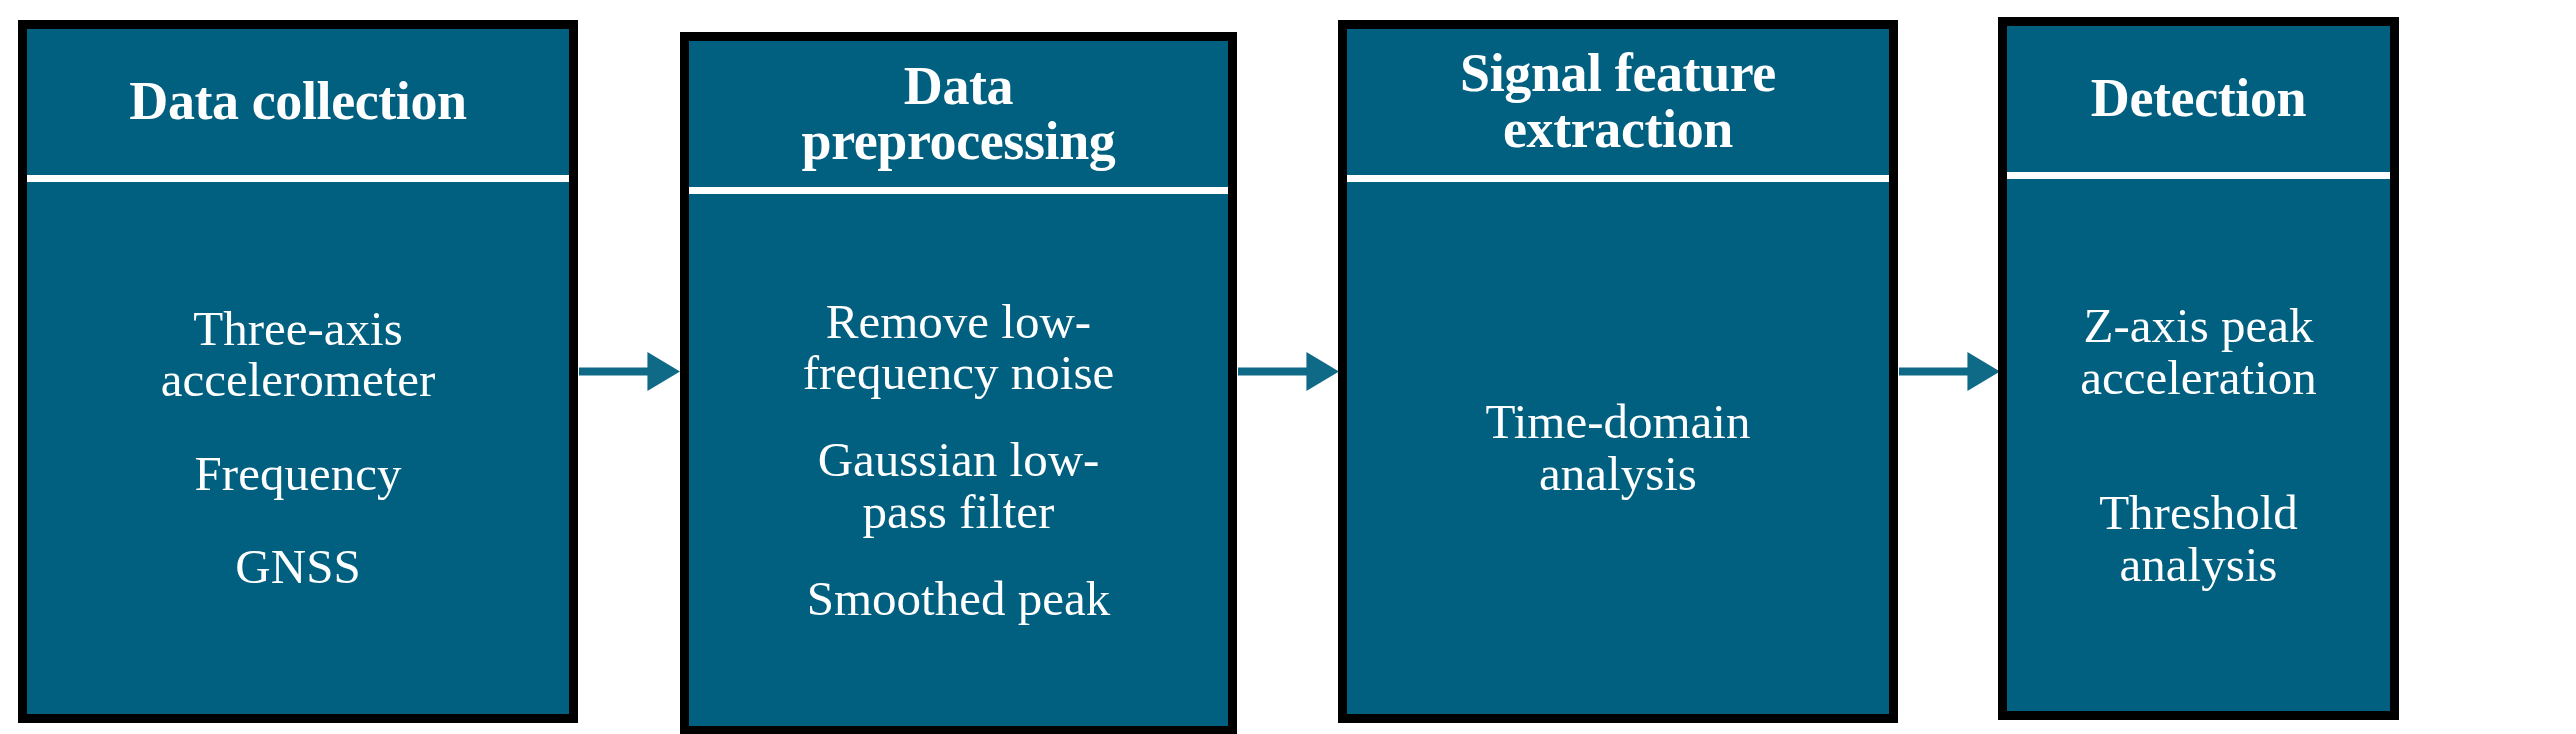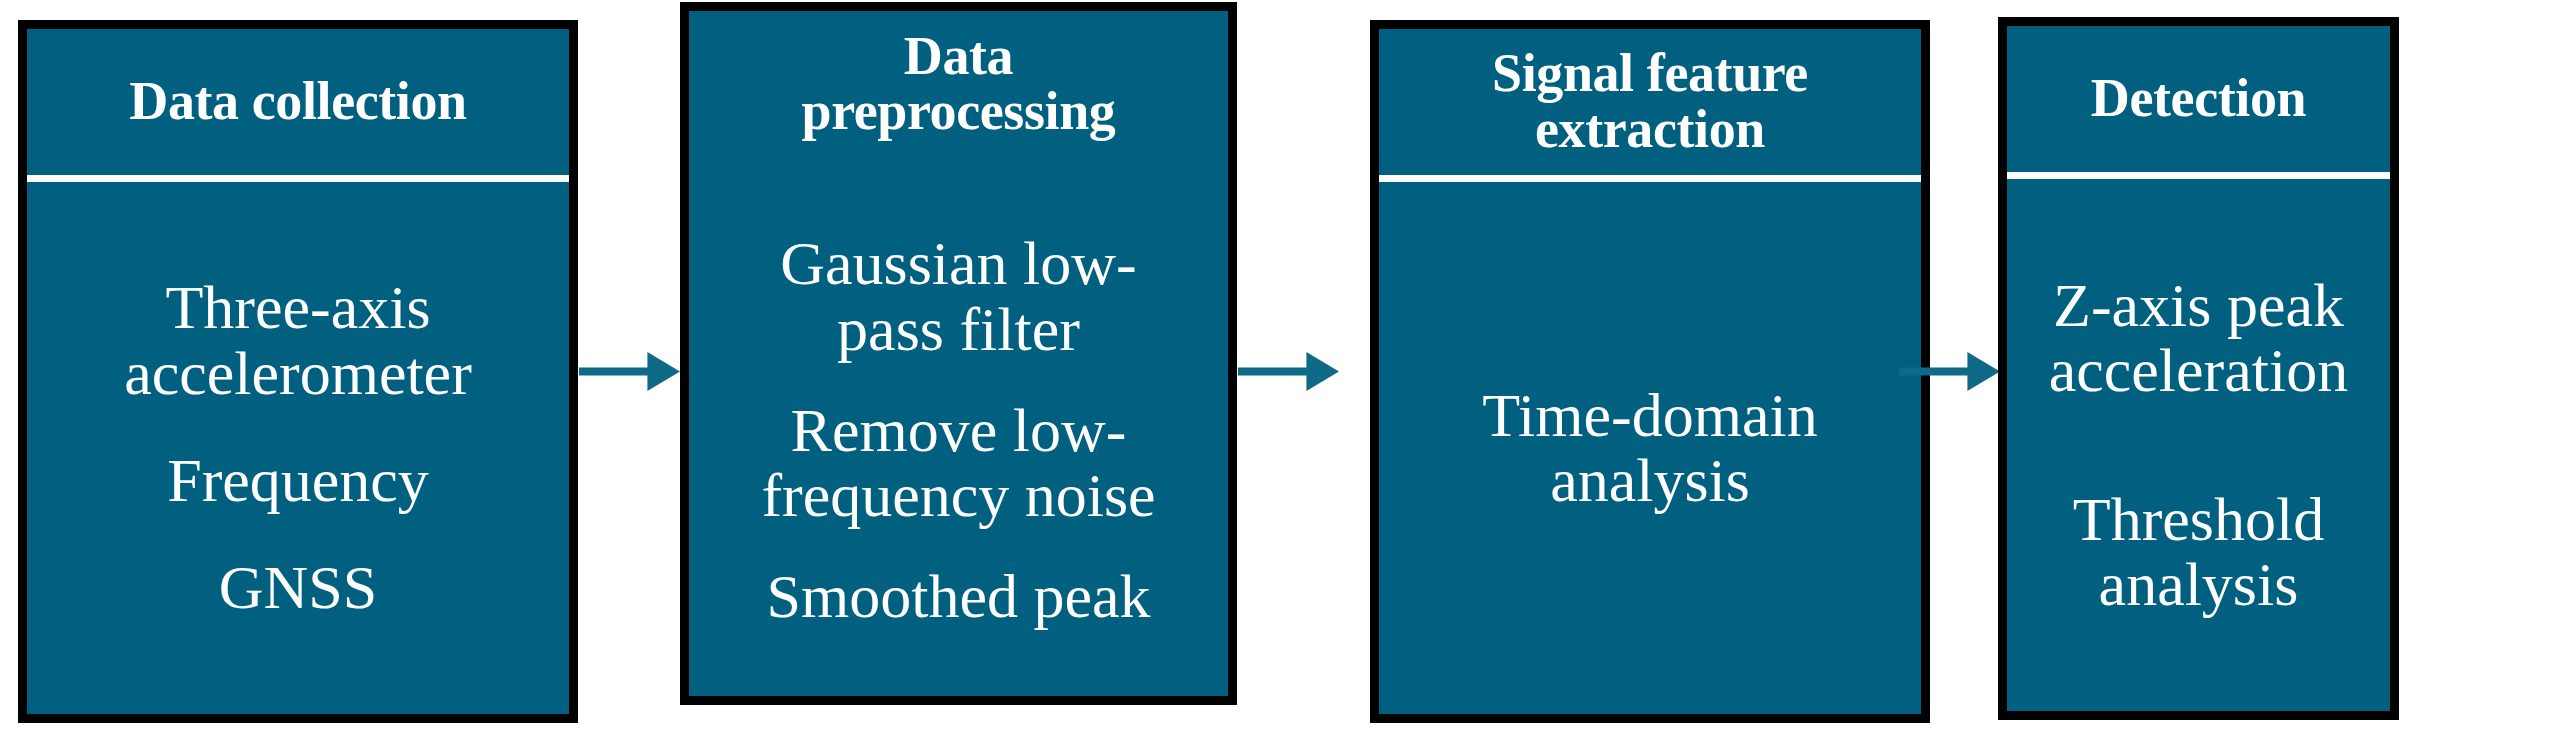--- a/index.html
+++ b/index.html
@@ -62,21 +62,21 @@
     display: flex;
     flex-direction: column;
     align-items: center;
     justify-content: center;
     padding: 0 14.6px;
     box-sizing: border-box;
   }
 
   .body-item {
     color: #ffffff;
-    font-size: 62px;
+    font-size: 49px;
     line-height: 1.05;
     text-align: center;
     white-space: pre-line;
     margin: 0;
   }
 
   
   .body-gap-1 .body-item { margin: 21px 0; }
   .body-gap-2 .body-item { margin: 18px 0; }
   .body-gap-3 .body-item { margin: 38px 0; }
@@ -106,42 +106,42 @@
       <p class="body-item">GNSS</p>
     </div>
   </div>
 
   <div class="flow-arrow" style="left:579px; top:347px; width:101px;">
     <svg width="101" height="49" viewBox="0 0 124 60" xmlns="http://www.w3.org/2000/svg">
       <path d="M0 25 L84 25 L84 6 L124 30 L84 54 L84 35 L0 35 Z" fill="#0F6A88"></path>
     </svg>
   </div>
 
-  <div class="process-box" style="left:680px; top:2px; width:557px; height:703px;align-items:center;">
+  <div class="process-box" style="left:680px; top:32px; width:557px; height:703px;">
     <div class="box-header">
       <div class="box-title">Data
 preprocessing</div>
     </div>
     <div class="box-divider"></div>
     <div class="box-body body-gap-2">
+      <p class="body-item">Remove low-
+frequency noise</p>
       <p class="body-item">Gaussian low-
 pass filter</p>
-      <p class="body-item">Remove low-
-frequency noise</p>
       <p class="body-item">Smoothed peak</p>
     </div>
   </div>
 
   <div class="flow-arrow" style="left:1238px; top:347px; width:101px;">
     <svg width="101" height="49" viewBox="0 0 124 60" xmlns="http://www.w3.org/2000/svg">
       <path d="M0 25 L84 25 L84 6 L124 30 L84 54 L84 35 L0 35 Z" fill="#0F6A88"></path>
     </svg>
   </div>
 
-  <div class="process-box" style="left:1370px; top:19.5px; width:560px; height:703px;">
+  <div class="process-box" style="left:1338px; top:19.5px; width:560px; height:703px;">
     <div class="box-header">
       <div class="box-title">Signal feature
 extraction</div>
     </div>
     <div class="box-divider"></div>
     <div class="box-body body-gap-3">
       <p class="body-item">Time-domain
 analysis</p>
     </div>
   </div>

